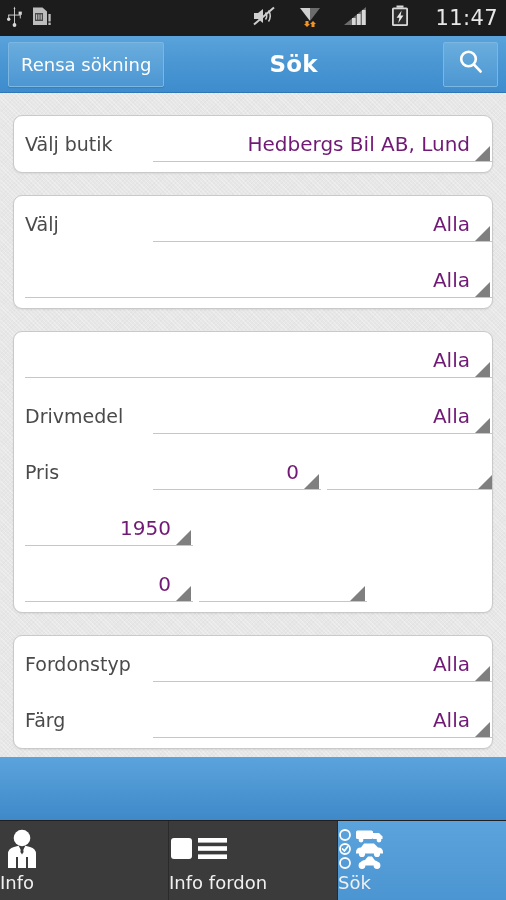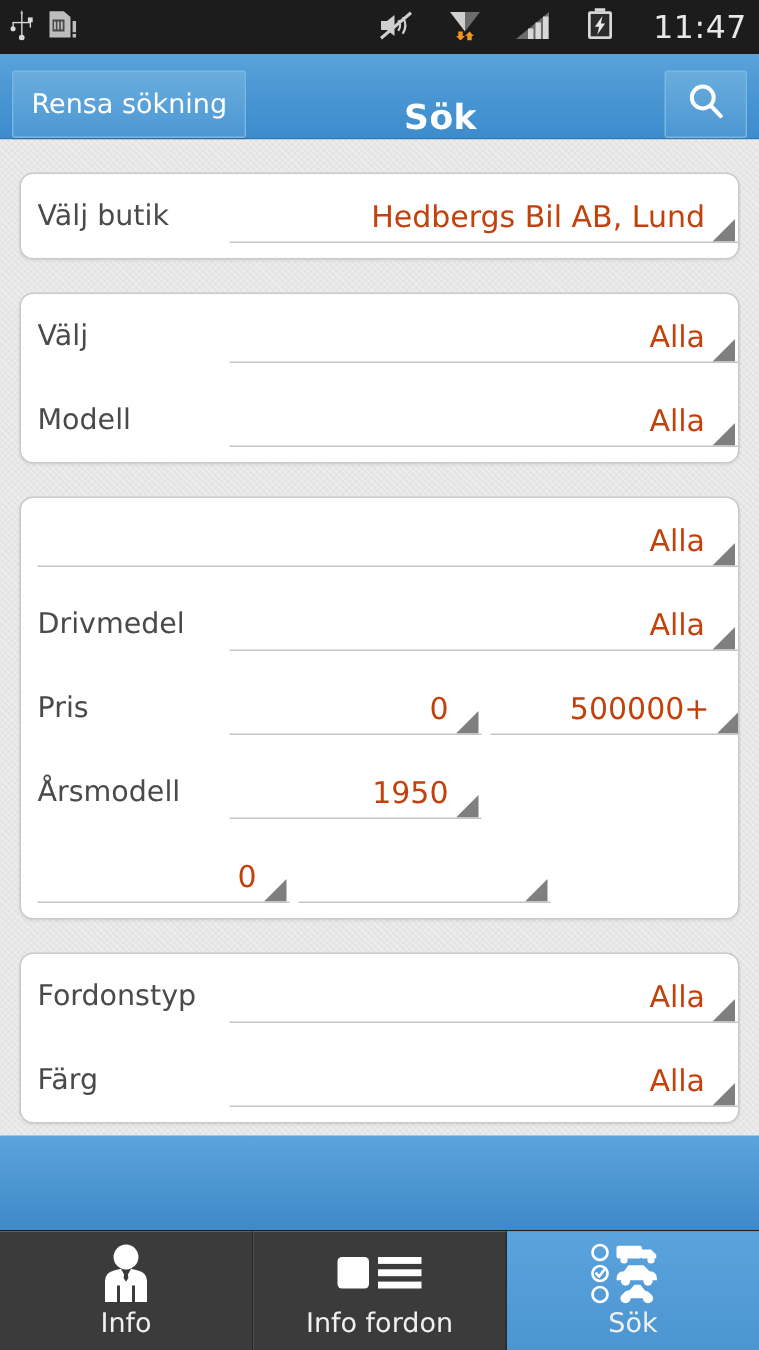--- a/index.html
+++ b/index.html
@@ -12,33 +12,33 @@
   .phone{ position:relative; width:506px; height:900px; overflow:hidden; }
 
   
   .statusbar{
     position:absolute; top:0; left:0; width:506px; height:36px;
     background:#1c1c1c;
     display:flex; align-items:center; justify-content:space-between;
     padding:0 8px 0 6px;
   }
   .sb-left{ display:flex; align-items:center; gap:8px; }
-  .sb-right{ display:flex; align-items:flex-end; gap:23px; }
+  .sb-right{ display:flex; align-items:center; gap:23px; }
   .sb-time{
     color:#e8e8e8; font-size:21px; letter-spacing:.4px;
     font-family:"DejaVu Sans", sans-serif; margin-left:3px;
     padding-bottom:1px;
   }
 
   
   .actionbar{
     position:absolute; top:36px; left:0; width:506px; height:57px;
     background:linear-gradient(to bottom,#5aa3db 0%,#4b97d4 45%,#3e8ccd 100%);
     border-bottom:1px solid #2f78b5;
-    display:flex; align-items:flex-end;
+    display:flex; align-items:center;
   }
   .clear-btn{
     margin-left:8px; height:45px; min-width:148px;
     background:linear-gradient(to bottom,#6aadde 0%,#5ba2d8 50%,#4c96d2 100%);
     border:1px solid #7cb7e2;
     border-radius:2px;
     color:#ffffff; font-size:18px;
     display:flex; align-items:center; justify-content:center;
     padding:0 12px;
     box-shadow:0 1px 1px rgba(0,0,0,.12);
@@ -81,21 +81,21 @@
     color:#4a4a4a; font-size:19px; white-space:nowrap;
     width:128px; flex:none;
   }
   
   .spin{
     position:relative; flex:1; height:100%;
     display:flex; align-items:center; justify-content:flex-end;
     padding-right:22px;
   }
   .spin .val{
-    color:#c2410c; font-size:20px; white-space:nowrap;
+    color:#701a75; font-size:20px; white-space:nowrap;
   }
   .spin::after{ 
     content:""; position:absolute; left:0; right:0; bottom:10px;
     height:1px; background:#c6c6c6;
   }
   .spin .tri{
     position:absolute; right:2px; bottom:11px;
     width:0; height:0;
     border-left:15px solid transparent;
     border-bottom:15px solid #7f7f7f;
@@ -111,21 +111,21 @@
   }
 
   
   .navbar{
     position:absolute; bottom:0; left:0; width:506px; height:80px;
     display:flex;
     border-top:1px solid #1f1f1f;
   }
   .nav-item{
     flex:1; display:flex; flex-direction:column;
-    align-items:center; justify-content:center;
+    align-items:flex-start; justify-content:center;
     background:#3b3b3b; gap:2px;
     border-right:1px solid #2a2a2a;
   }
   .nav-item:last-child{ border-right:none; }
   .nav-item.active{ background:linear-gradient(to bottom,#5ba3dc 0%,#4b95d2 100%); }
   .nav-label{ color:#f0f0f0; font-size:18px; }
   .nav-icon{ height:42px; display:flex; align-items:center; justify-content:center; }
 </style>
 </head>
 <body>
@@ -232,21 +232,20 @@
 
     <div class="card">
       <div class="row">
         <div class="label">Välj</div>
         <div class="spin">
           <span class="val">Alla</span>
           <span class="tri"></span>
         </div>
       </div>
       <div class="row">
-        <div class="label">Modell</div>
         <div class="spin">
           <span class="val">Alla</span>
           <span class="tri"></span>
         </div>
       </div>
     </div>
 
     <div class="card">
       <div class="row">
         <div class="spin">
@@ -261,26 +260,24 @@
           <span class="tri"></span>
         </div>
       </div>
       <div class="row dual">
         <div class="label">Pris</div>
         <div class="spin min">
           <span class="val">0</span>
           <span class="tri"></span>
         </div>
         <div class="spin max">
-          <span class="val">500000+</span>
           <span class="tri"></span>
         </div>
       </div>
       <div class="row dual">
-        <div class="label">Årsmodell</div>
         <div class="spin min">
           <span class="val">1950</span>
           <span class="tri"></span>
         </div>
       </div>
       <div class="row dual">
         <div class="spin min">
           <span class="val">0</span>
           <span class="tri"></span>
         </div>

